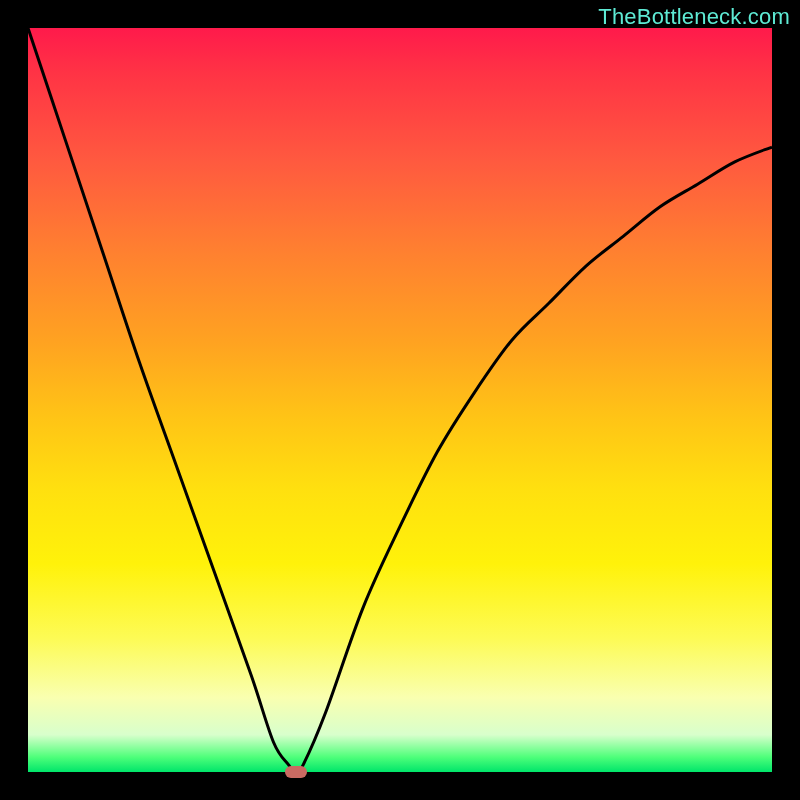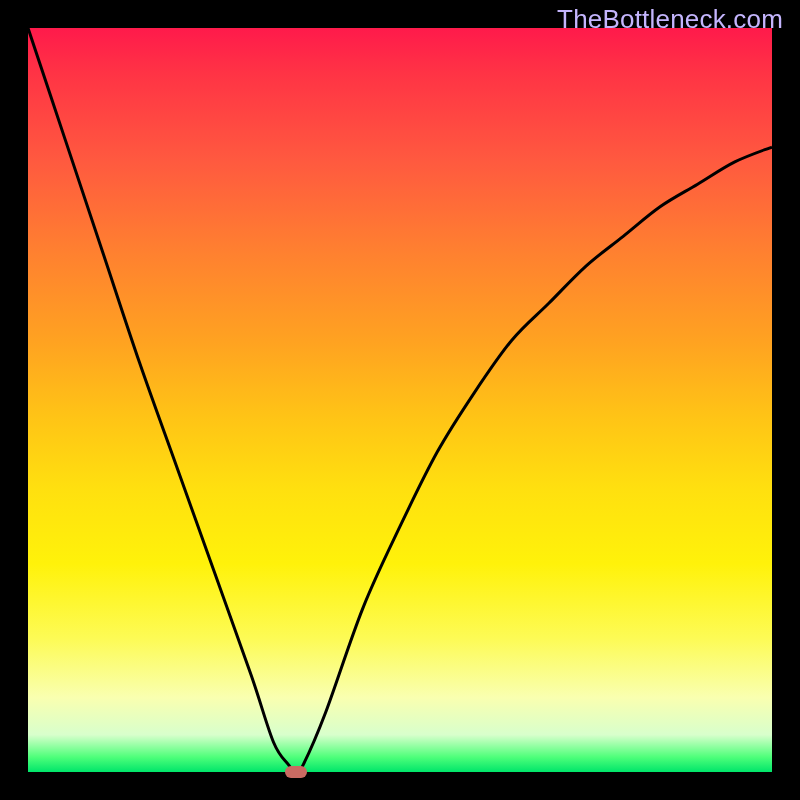--- a/index.html
+++ b/index.html
@@ -37,23 +37,23 @@
       #fdfb55 82%,
       #f9ffb0 90%,
       #d8ffcc 95%,
       #4eff7a 98%,
       #00e56a 100%
     );
   }
   .watermark {
     position: absolute;
     top: 4px;
-    right: 17px;
-    color: #c4b5fd;
-    font-size: 26px;
+    right: 10px;
+    color: #5eead4;
+    font-size: 22px;
     font-weight: 500;
     letter-spacing: 0.2px;
     z-index: 5;
   }
   svg.curve {
     position: absolute;
     top: 0;
     left: 0;
     width: 744px;
     height: 744px;

